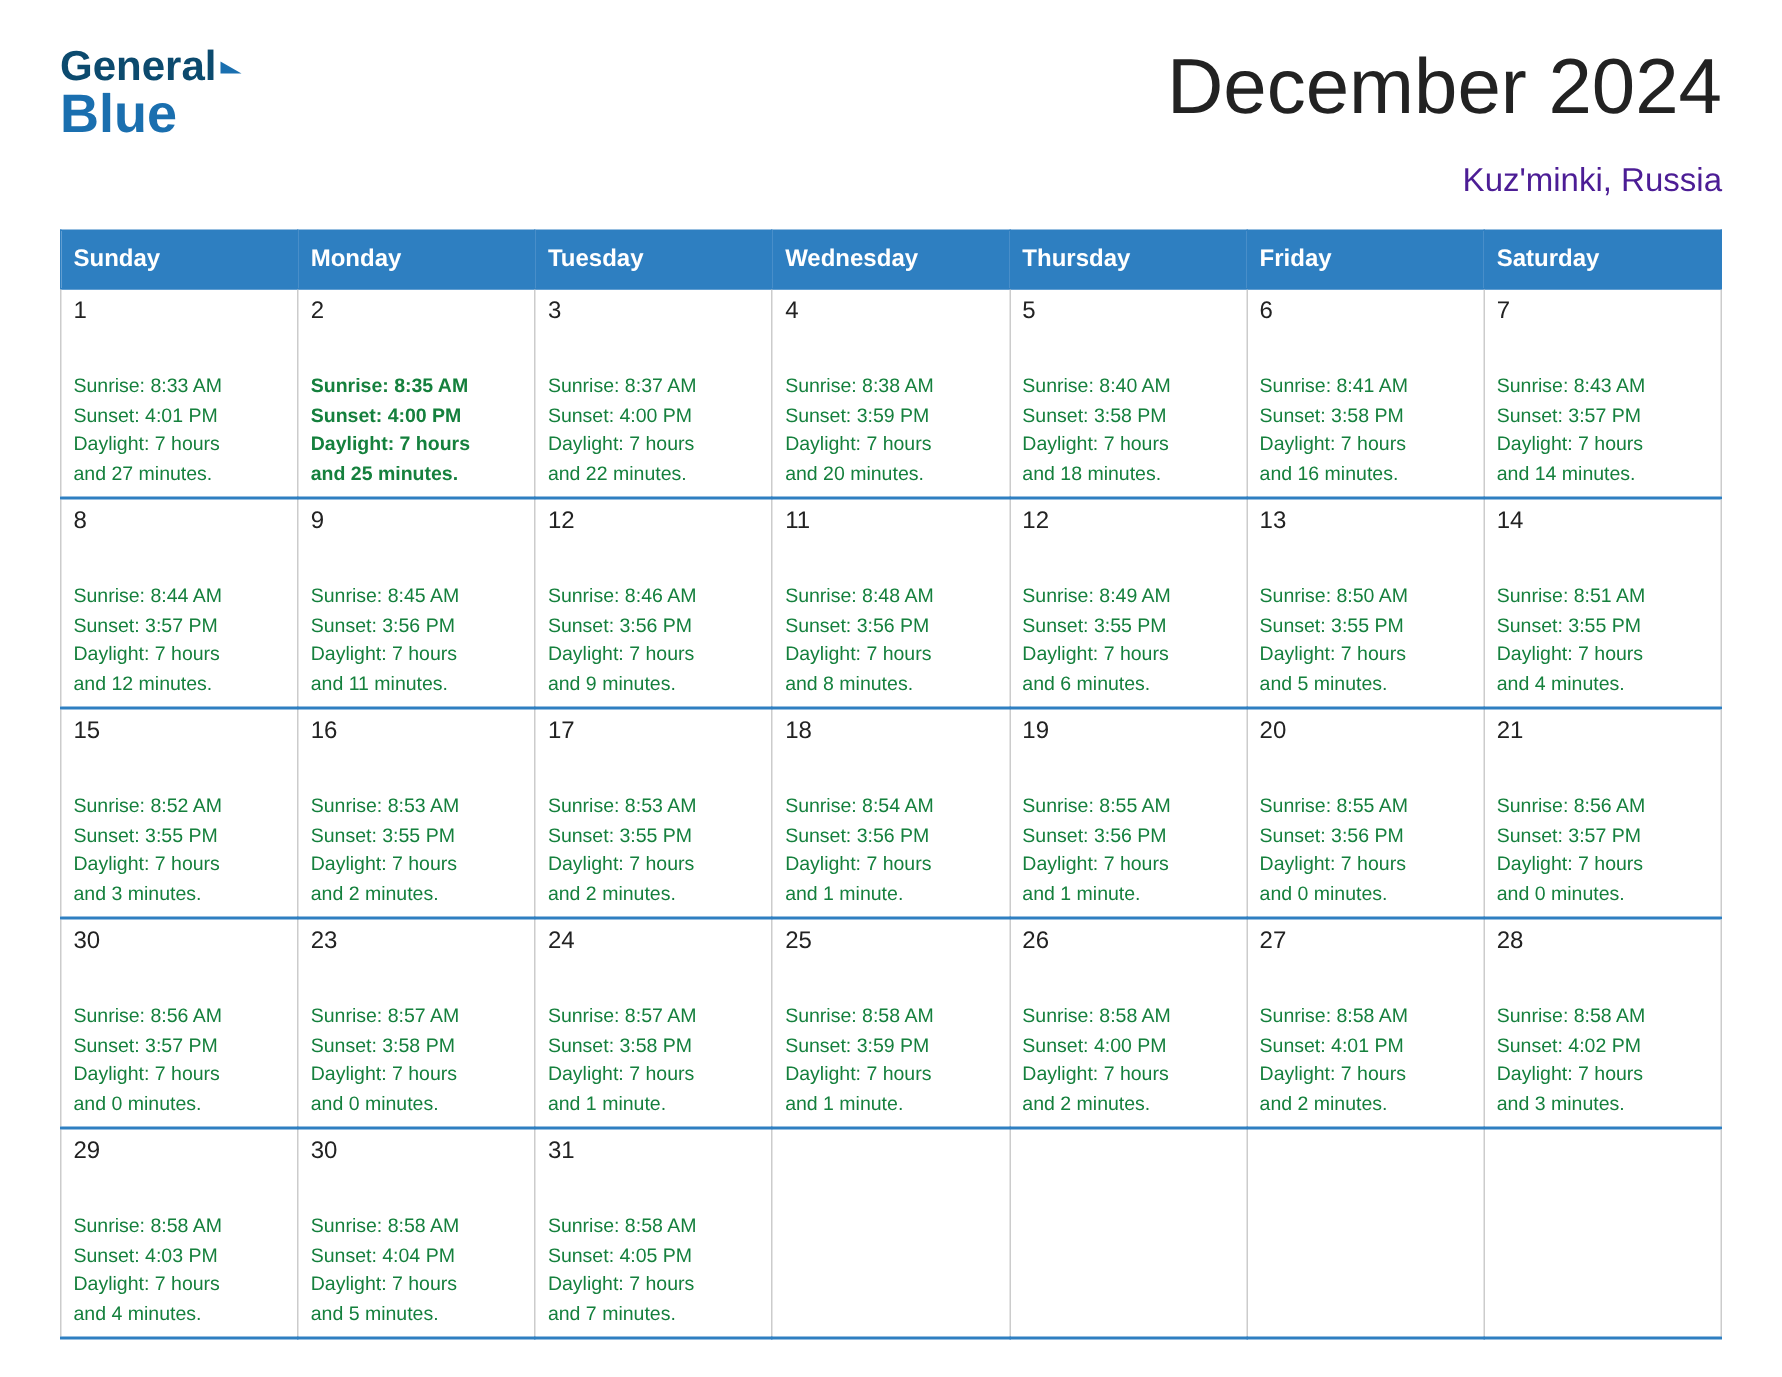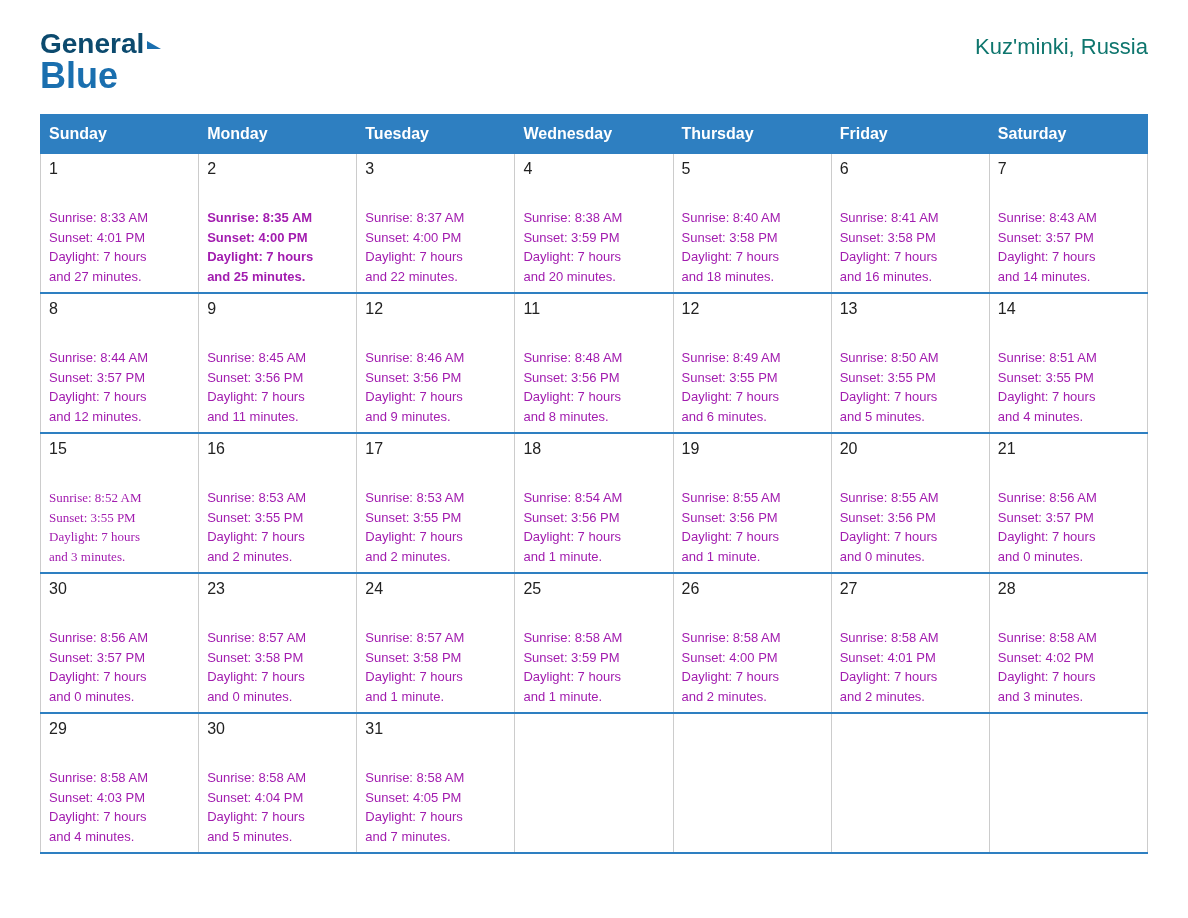--- a/index.html
+++ b/index.html
@@ -37,22 +37,22 @@
       text-align: right;
     }
     .calendar-title {
       font-size: 52px;
       font-weight: normal;
       color: #222;
       line-height: 1.1;
     }
     .calendar-subtitle {
       font-size: 22px;
-      color: #0f766e;
-      margin-top: 4px;
+      color: #4c1d95;
+      margin-top: 20px;
     }
     table {
       width: 100%;
       border-collapse: collapse;
       table-layout: fixed;
       border-radius: 32px;
     }
     thead tr th {
       background-color: #2e7fc1;
       color: #fff;
@@ -75,39 +75,40 @@
     }
     .day-number {
       font-size: 16px;
       font-weight: normal;
       margin-bottom: 2px;
       display: block;
     }
     .day-info {
       font-size: 13px;
       line-height: 1.5;
-      color: #a21caf;
+      color: #15803d;
       margin-top: 30px;
     }
     tbody tr td:first-child {
       border-left: 1px solid #ccc;
     }
   </style>
 </head>
 <body>
 
 <div class="header">
   <div class="logo">
     <div style="line-height:1">
       <span class="logo-text-general">General</span><span style="display:inline-block; width:0; height:0; border-left:14px solid #1a6faf; border-top:8px solid transparent; border-bottom:0px solid transparent; margin-left:3px; vertical-align:middle; margin-bottom:8px;"></span>
       <br>
       <span class="logo-text-blue">Blue</span>
     </div>
   </div>
   <div class="title-block">
+    <div class="calendar-title">December 2024</div>
     <div class="calendar-subtitle">Kuz'minki, Russia</div>
   </div>
 </div>
 
 <table>
   <thead>
     <tr>
     <th>Sunday</th>
         <th>Monday</th>
         <th>Tuesday</th>
@@ -216,21 +217,21 @@
           <span class="day-number">14</span>
           <div class="day-info" style="white-space: pre-line;">Sunrise: 8:51 AM
 Sunset: 3:55 PM
 Daylight: 7 hours
 and 4 minutes.</div>
         </td>
       </tr>
       <tr>
         <td>
           <span class="day-number">15</span>
-          <div class="day-info" style="white-space: pre-line; font-family: Liberation Serif, serif;">Sunrise: 8:52 AM
+          <div class="day-info" style="white-space: pre-line;">Sunrise: 8:52 AM
 Sunset: 3:55 PM
 Daylight: 7 hours
 and 3 minutes.</div>
         </td>
         <td>
           <span class="day-number">16</span>
           <div class="day-info" style="white-space: pre-line;">Sunrise: 8:53 AM
 Sunset: 3:55 PM
 Daylight: 7 hours
 and 2 minutes.</div>

